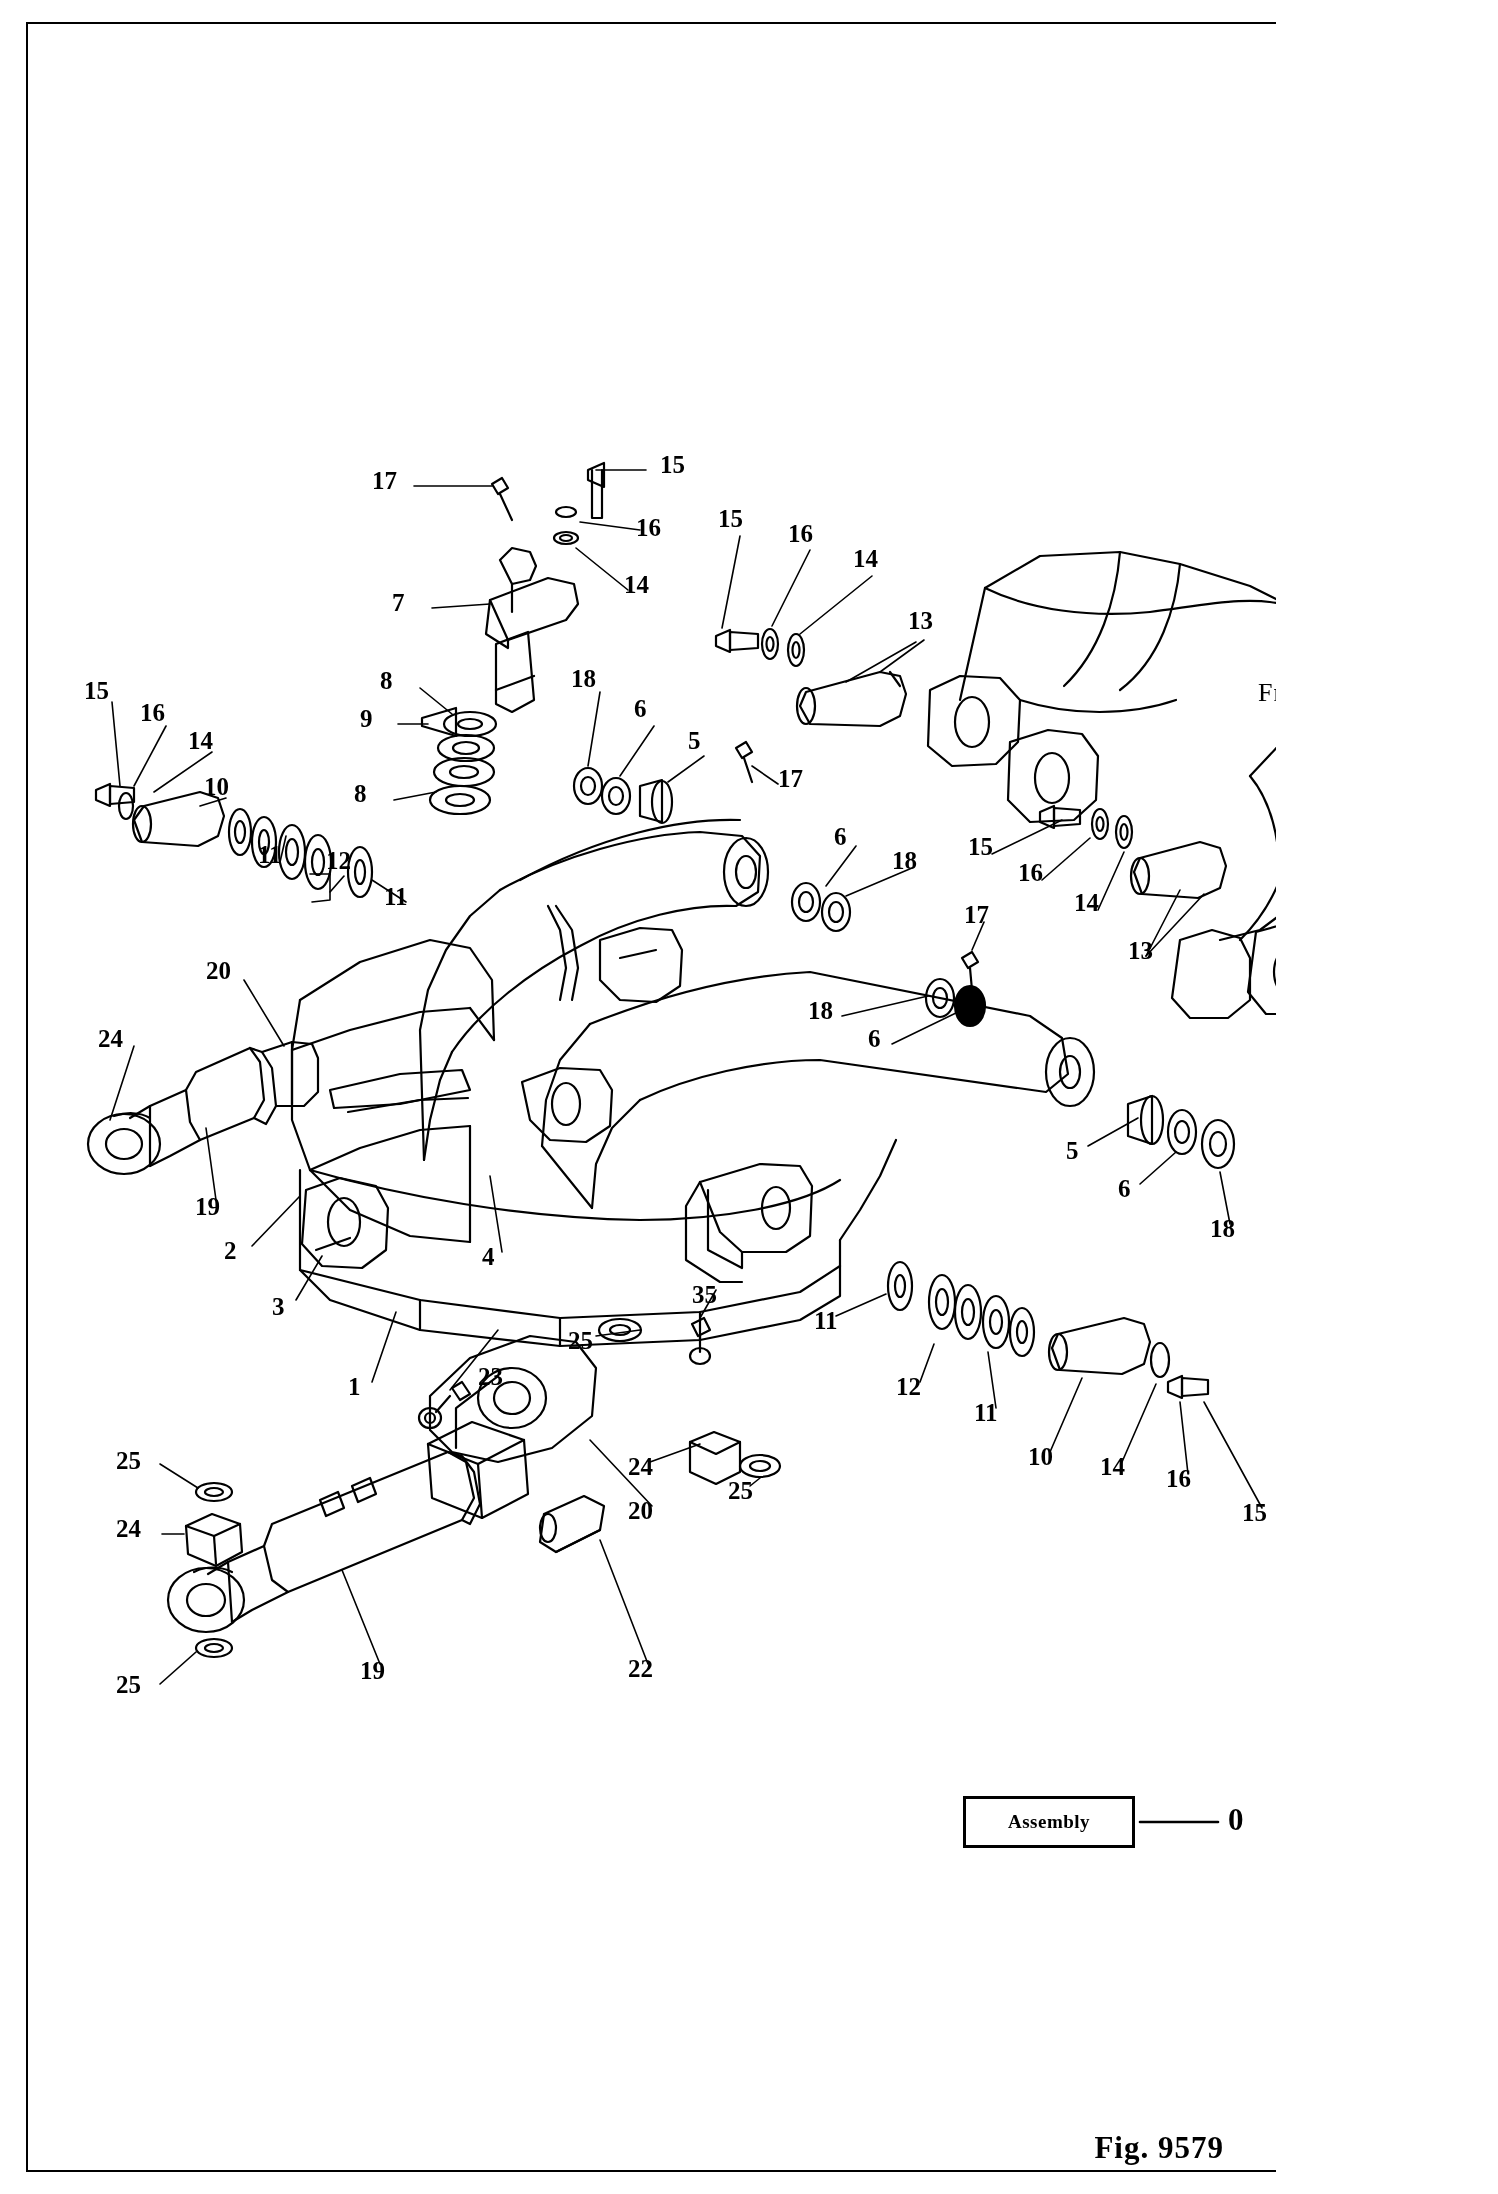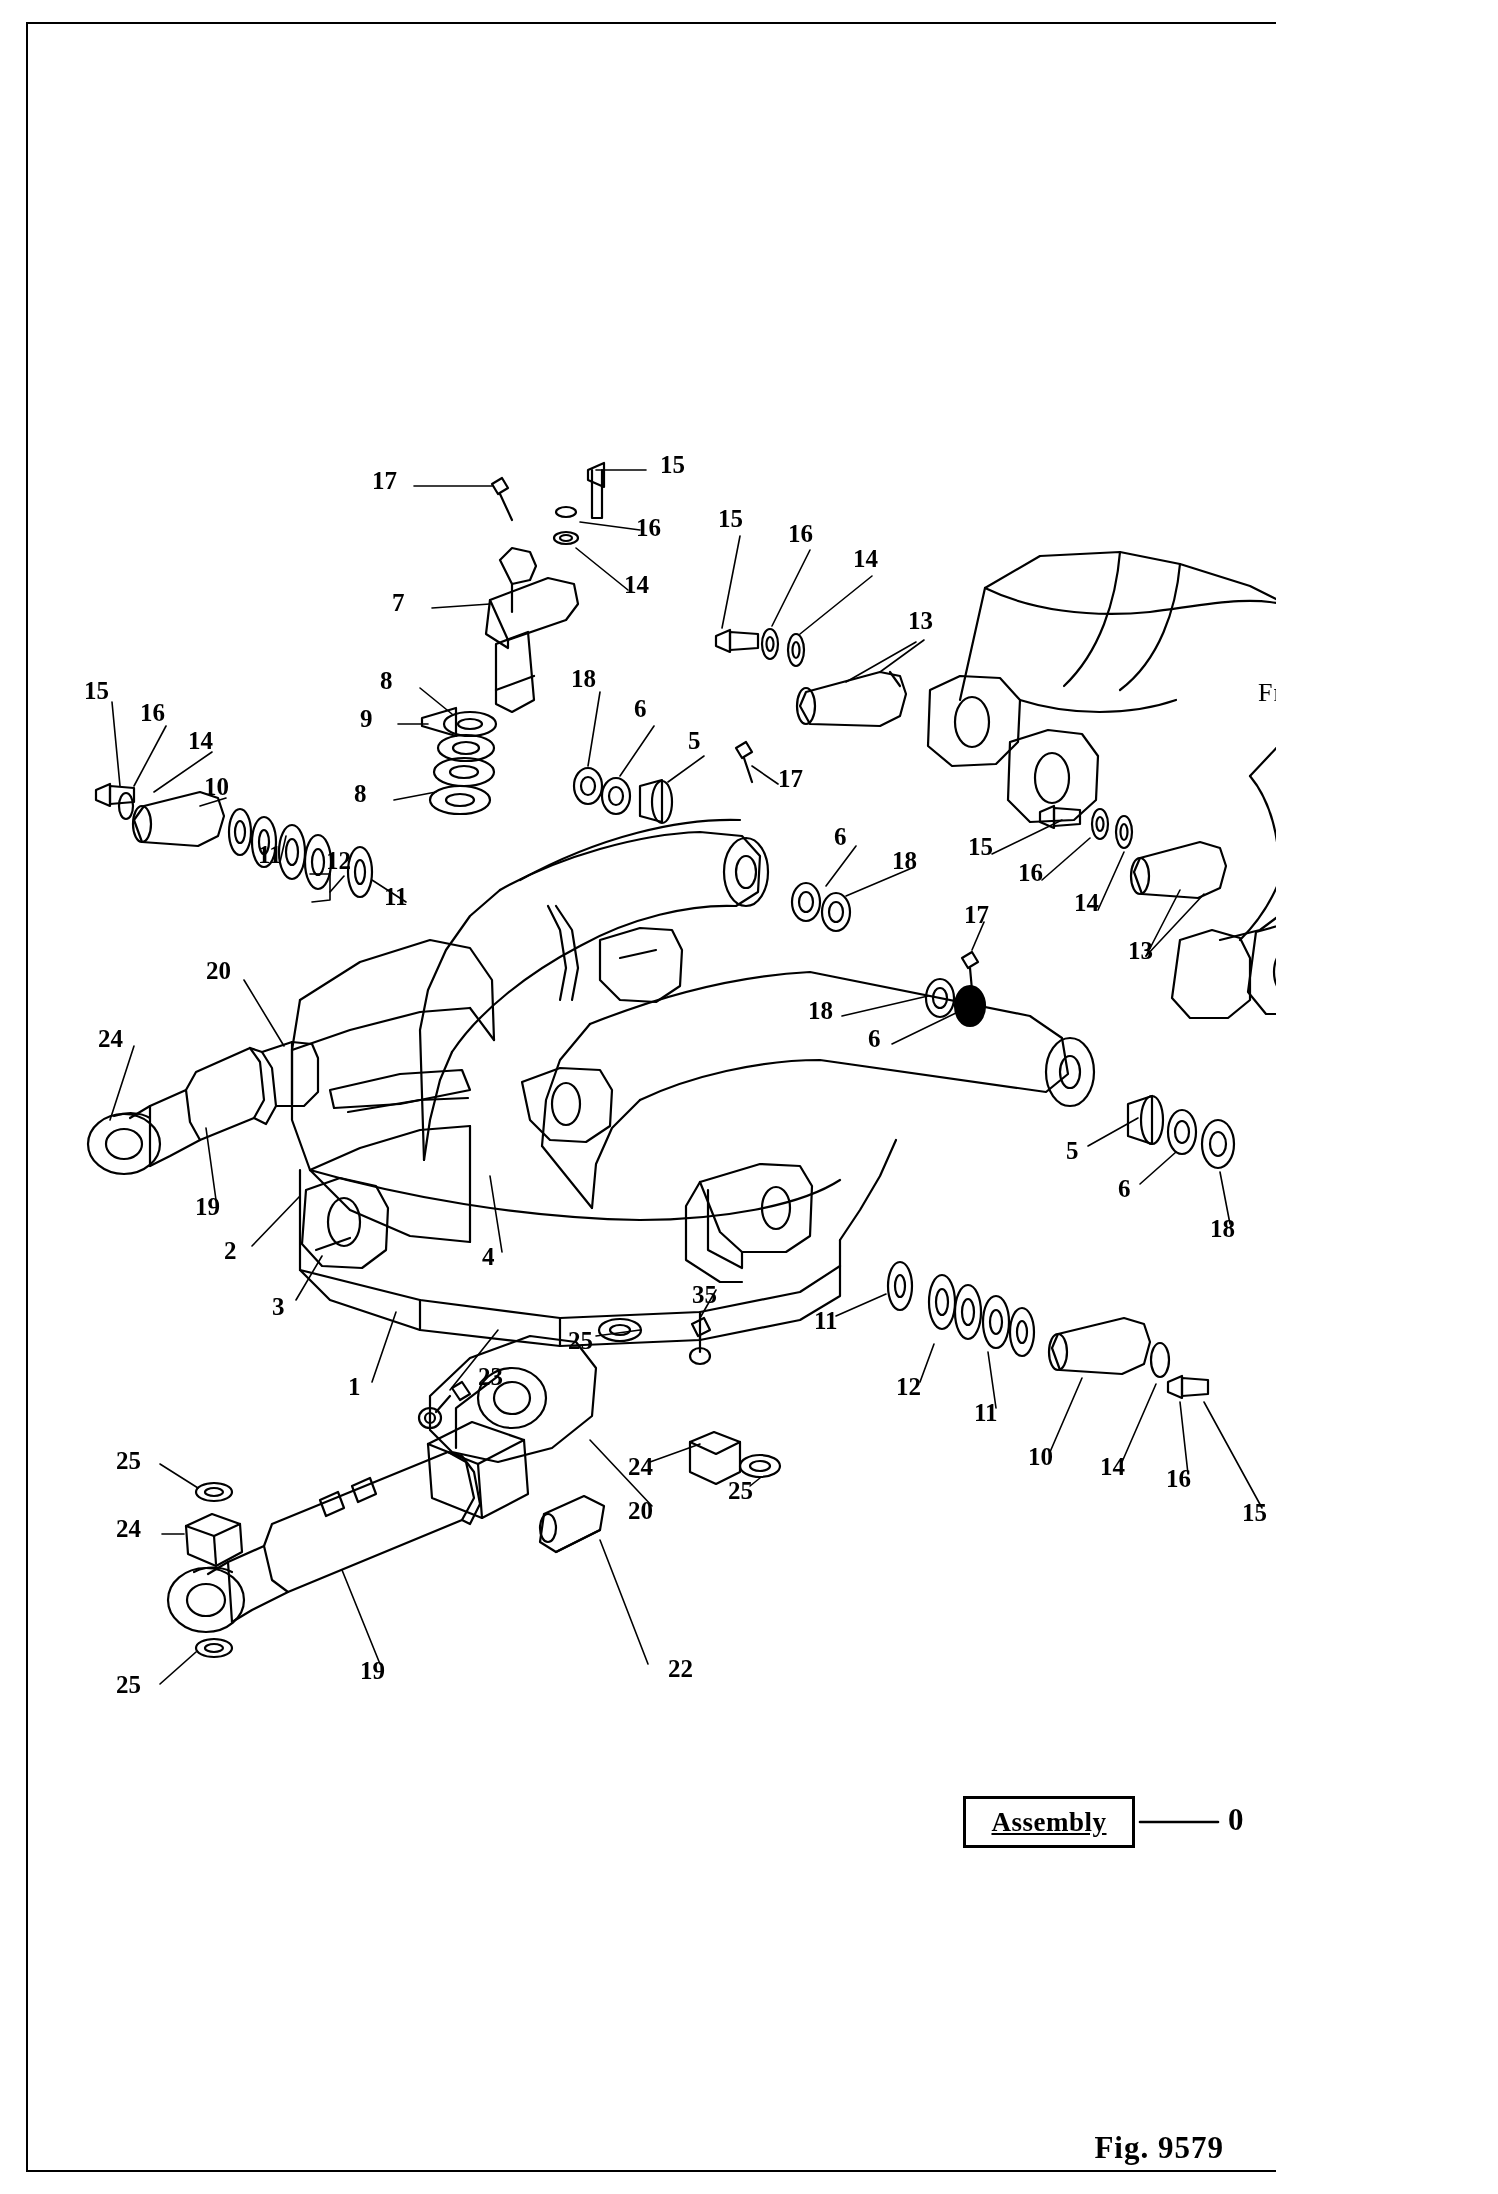--- a/index.html
+++ b/index.html
@@ -45,24 +45,23 @@
     position:absolute;
     left:963px; top:1796px;
     width:172px; height:52px;
     border:3px solid #000;
     box-sizing:border-box;
     display:flex; align-items:center; justify-content:center;
     background:#fff;
   }
   .assy-box span{
     font-family:"Liberation Serif", serif;
-    font-size:27px;
+    font-size:19px;
     font-weight:700;
     letter-spacing:.5px;
-    text-decoration:underline;
   }
   .assy-num{
     position:absolute;
     left:1228px; top:1802px;
     font-family:"Liberation Serif", serif;
     font-size:31px;
     font-weight:700;
   }
   .frame-word{
     position:absolute;
@@ -447,21 +446,21 @@
       <div class="lbl" style="left: 1028px; top: 1444px;">10</div>
       <div class="lbl" style="left: 1100px; top: 1454px;">14</div>
       <div class="lbl" style="left: 1166px; top: 1466px;">16</div>
       <div class="lbl" style="left: 1242px; top: 1500px;">15</div>
       <div class="lbl" style="left: 1066px; top: 1138px;">5</div>
       <div class="lbl" style="left: 1118px; top: 1176px;">6</div>
       <div class="lbl" style="left: 1210px; top: 1216px;">18</div>
       <div class="lbl" style="left: 628px; top: 1454px;">24</div>
       <div class="lbl" style="left: 728px; top: 1478px;">25</div>
       <div class="lbl" style="left: 628px; top: 1498px;">20</div>
-      <div class="lbl" style="left: 628px; top: 1656px; margin-left: 40px;">22</div>
+      <div class="lbl" style="left: 628px; top: 1656px;">22</div>
       <div class="lbl" style="left: 116px; top: 1448px;">25</div>
       <div class="lbl" style="left: 116px; top: 1516px;">24</div>
       <div class="lbl" style="left: 116px; top: 1672px;">25</div>
       <div class="lbl" style="left: 360px; top: 1658px;">19</div>
     </div>
 
   <div class="frame-word">Frame</div>
 
   <div class="assy-box">
     <span>Assembly</span>

